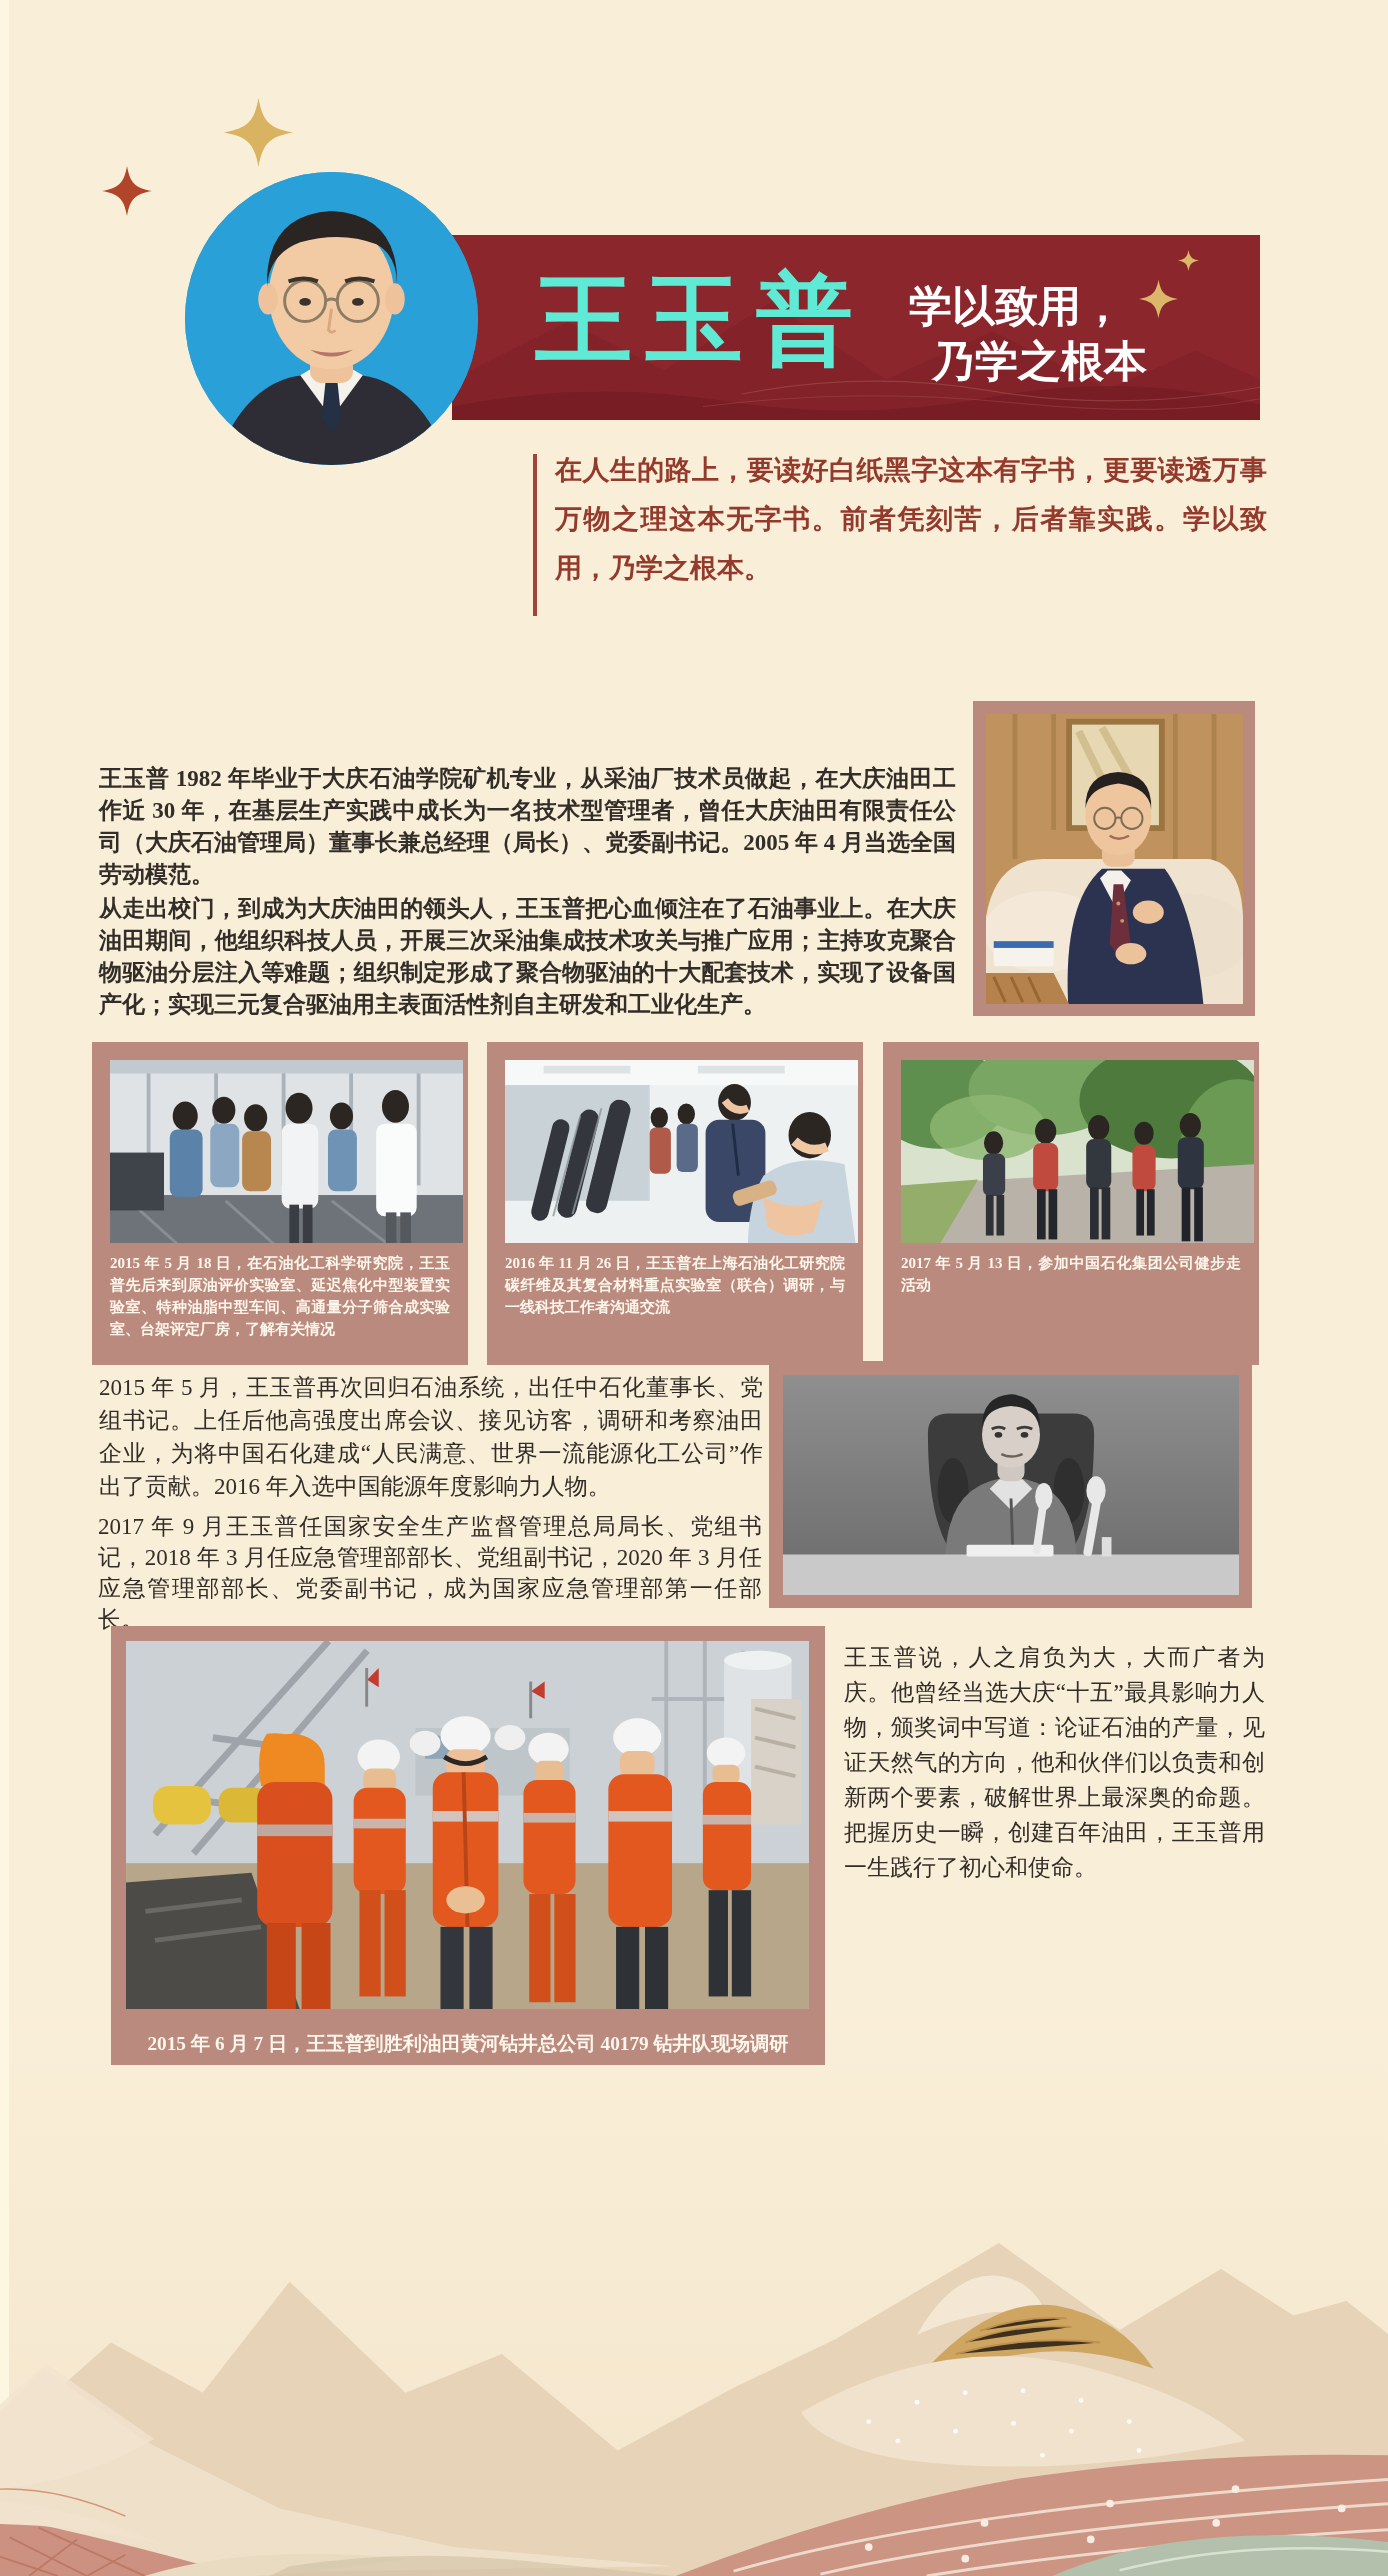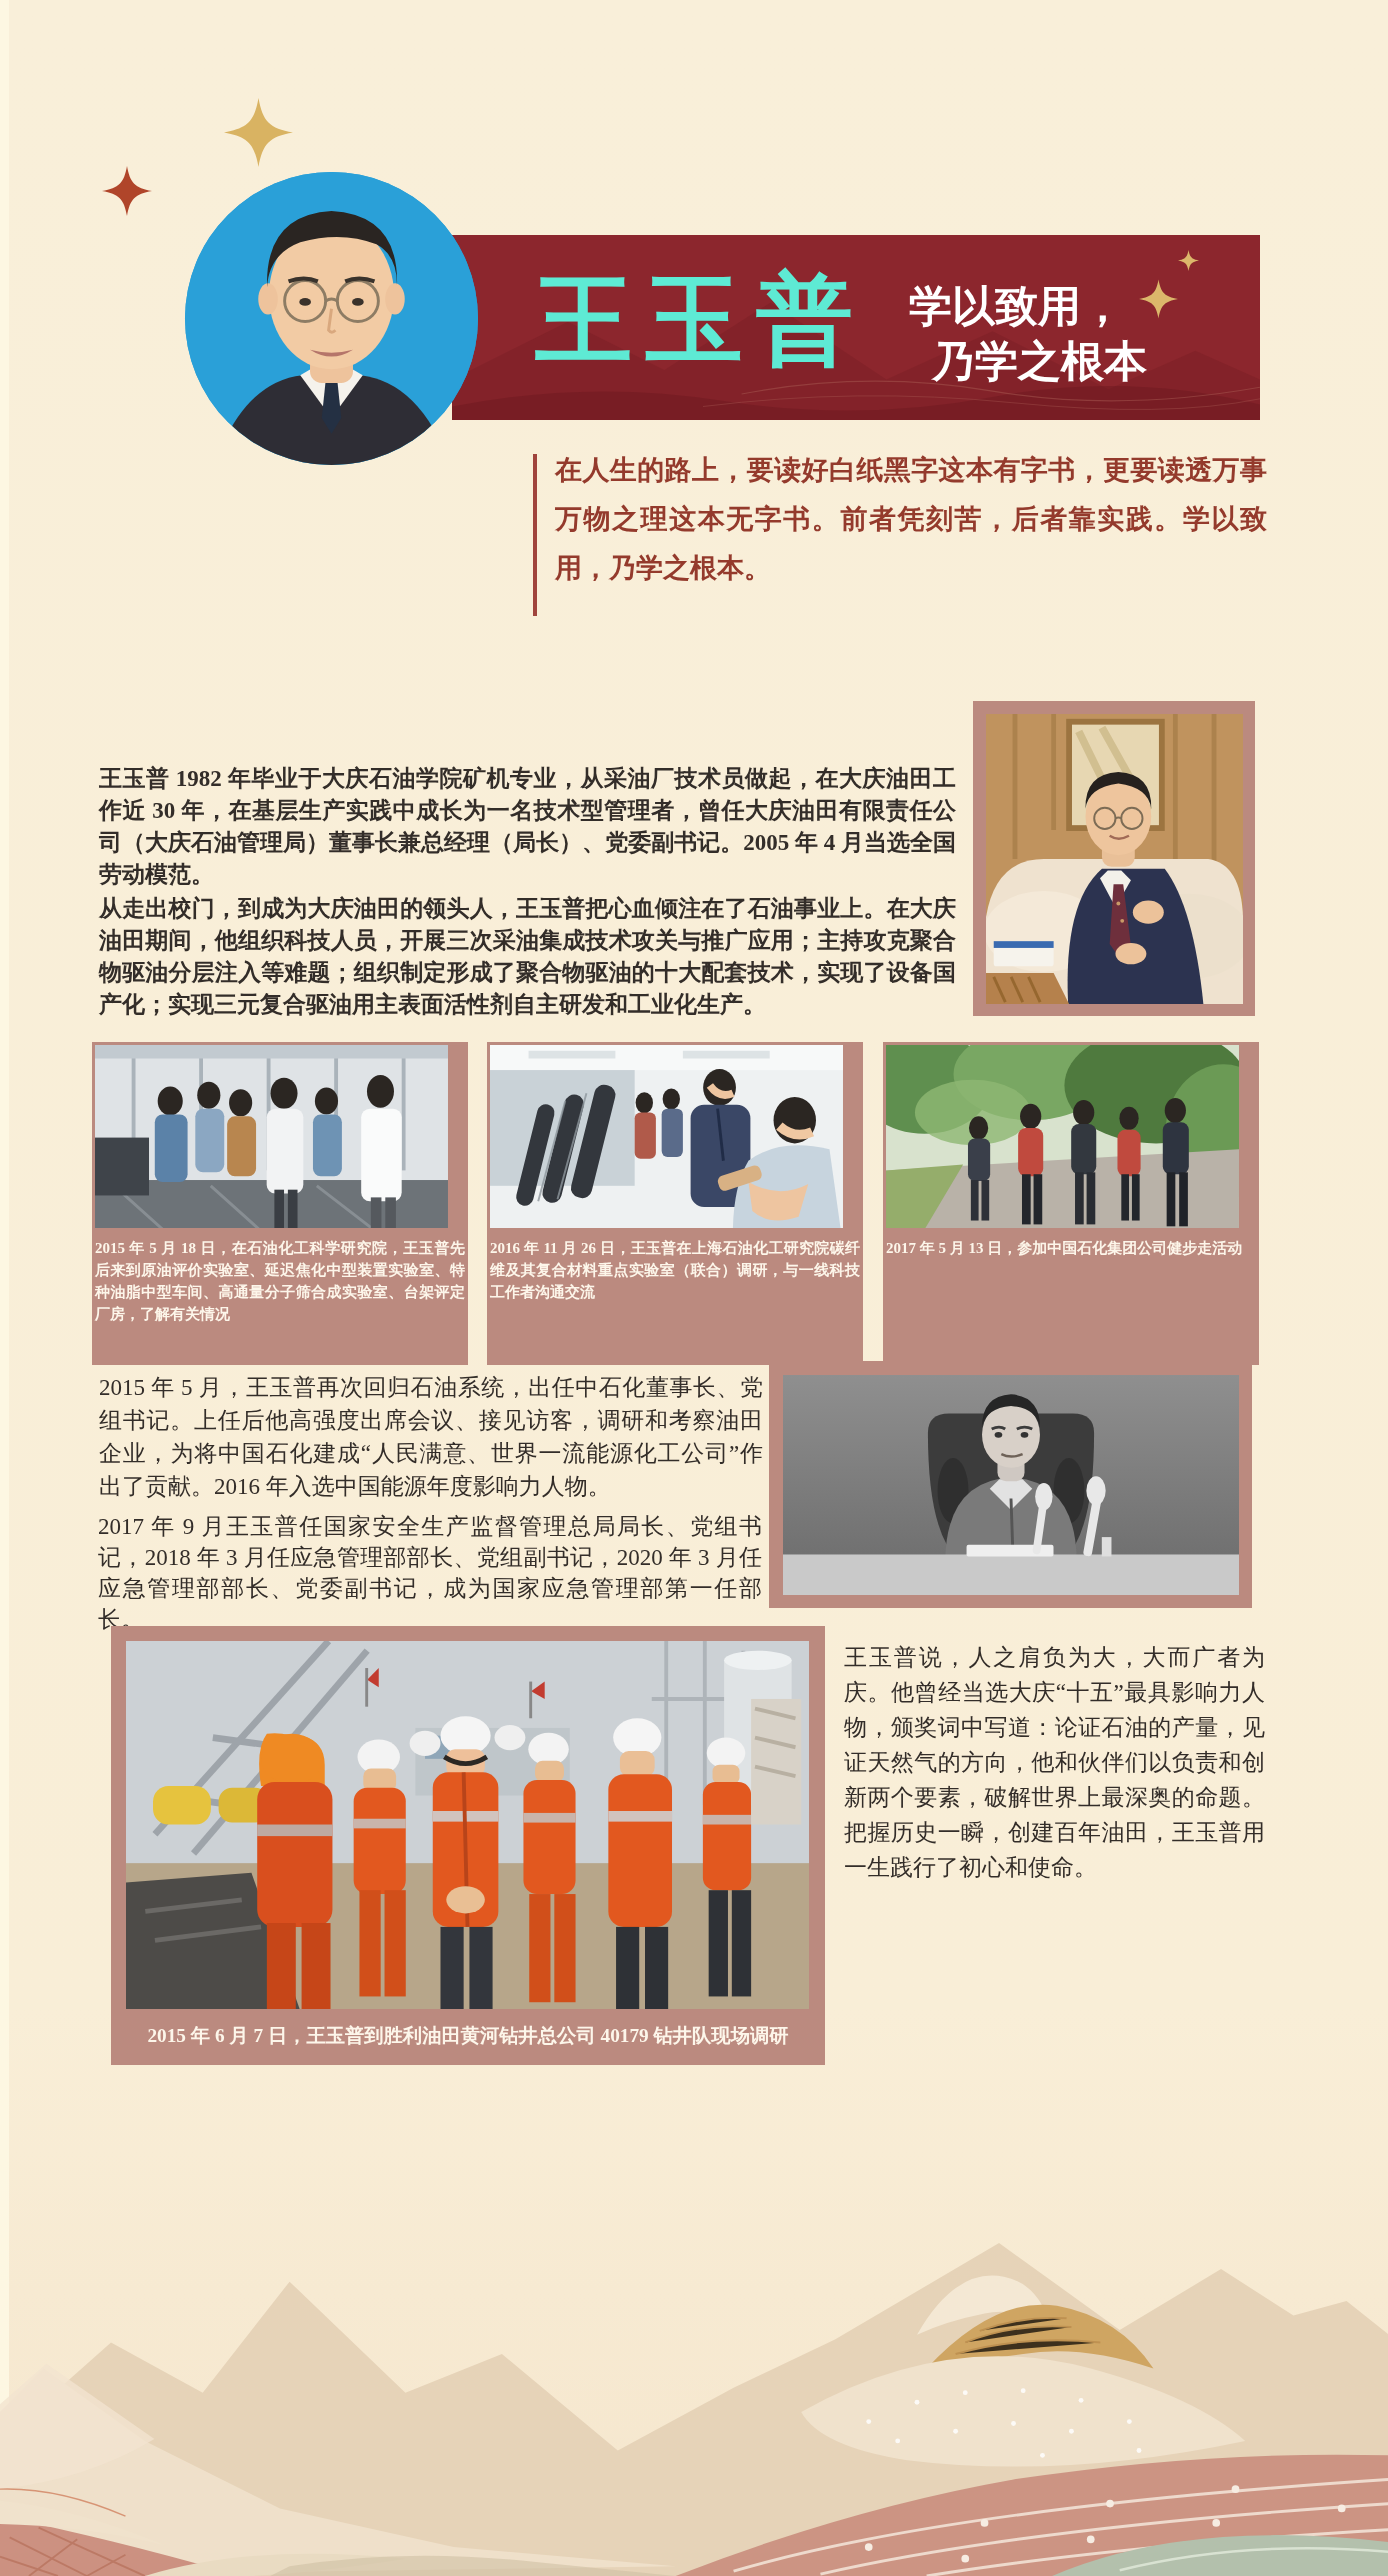--- a/index.html
+++ b/index.html
@@ -58,35 +58,35 @@
   .p4{left:98px;top:1511px;width:664px;line-height:31px;}
   .p5{left:844px;top:1616px;width:421px;line-height:35px;margin-top:24px;}
 
   
   .frame{position:absolute;background:#bb8a7f;box-sizing:border-box;}
   .frame .img{display:block;overflow:hidden;}
   .frame svg{display:block;width:100%;height:100%;}
   .frame-topright{left:973px;top:701px;width:282px;height:315px;padding:12.5px;}
   .frame-topright .img{width:257px;height:290px;}
 
-  .photo-card{position:absolute;top:1042px;width:376px;height:323px;background:#bb8a7f;padding:3px;box-sizing:border-box;}
+  .photo-card{position:absolute;top:1042px;width:376px;height:323px;background:#bb8a7f;padding:18px;box-sizing:border-box;}
   .photo-card .img{width:353px;height:183px;overflow:hidden;}
   .photo-card .cap{
     margin-top:8.7px;color:#fdf6ea;font-weight:bold;font-size:15px;
     line-height:22px;text-align:justify;
   }
   .card-1{left:92px;}  .card-2{left:487px;}  .card-3{left:883px;}
 
   .frame-bw{left:769px;top:1361px;width:483px;height:247px;padding:13.5px;}
   .frame-bw .img{width:456px;height:220px;}
 
   .frame-bottom{left:111px;top:1626px;width:714px;height:439px;padding:15.4px;}
   .frame-bottom .img{width:683px;height:368px;}
   .frame-bottom .cap{
-    margin-top:14px;color:#fdf6ea;font-weight:bold;font-size:19.3px;line-height:25px;
+    margin-top:22px;color:#fdf6ea;font-weight:bold;font-size:19.3px;line-height:25px;
     padding-left:21px;white-space:nowrap;
   }
 
   
   .bottom-deco{position:absolute;left:0;top:2161px;width:1389px;height:415px;}
   .bottom-deco svg{display:block;width:100%;height:100%;}
 </style>
 </head>
 <body>
 

